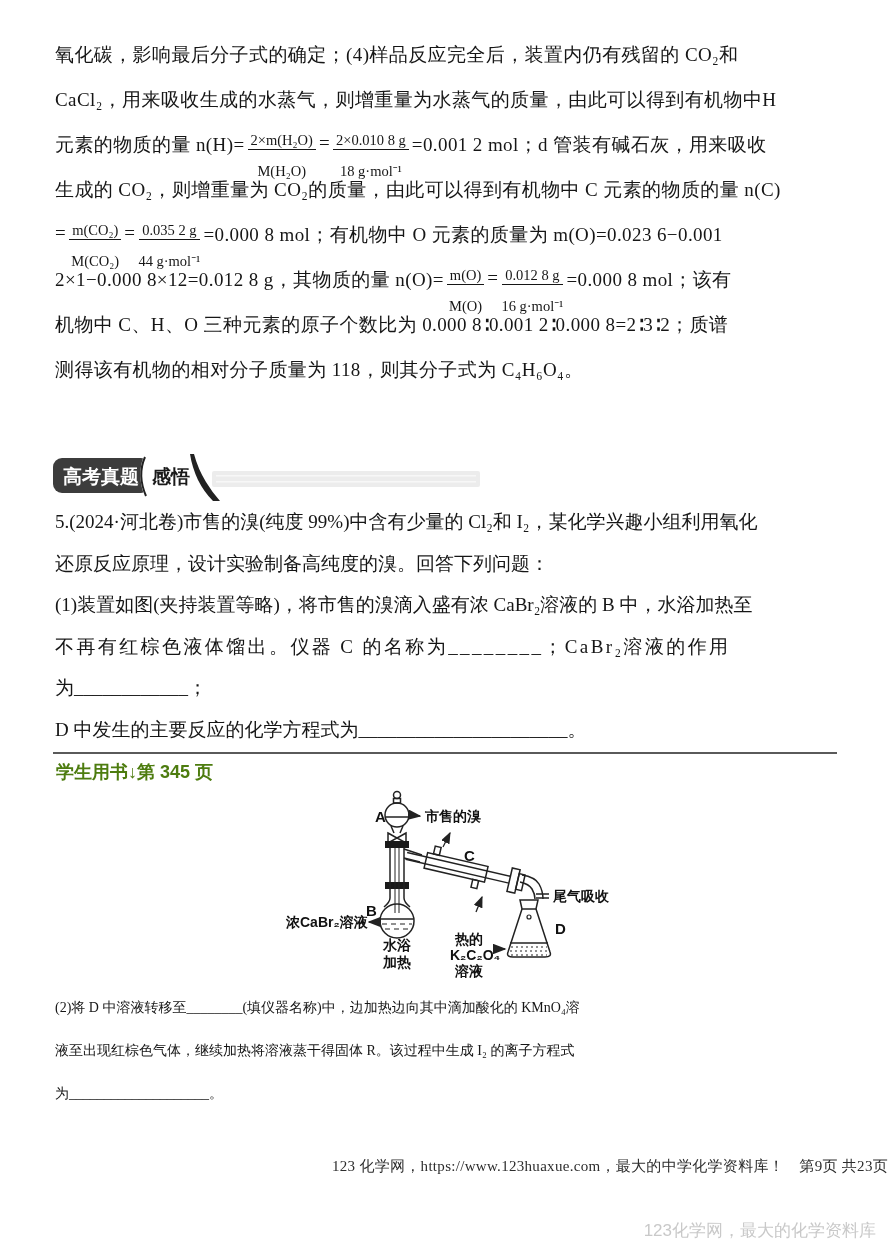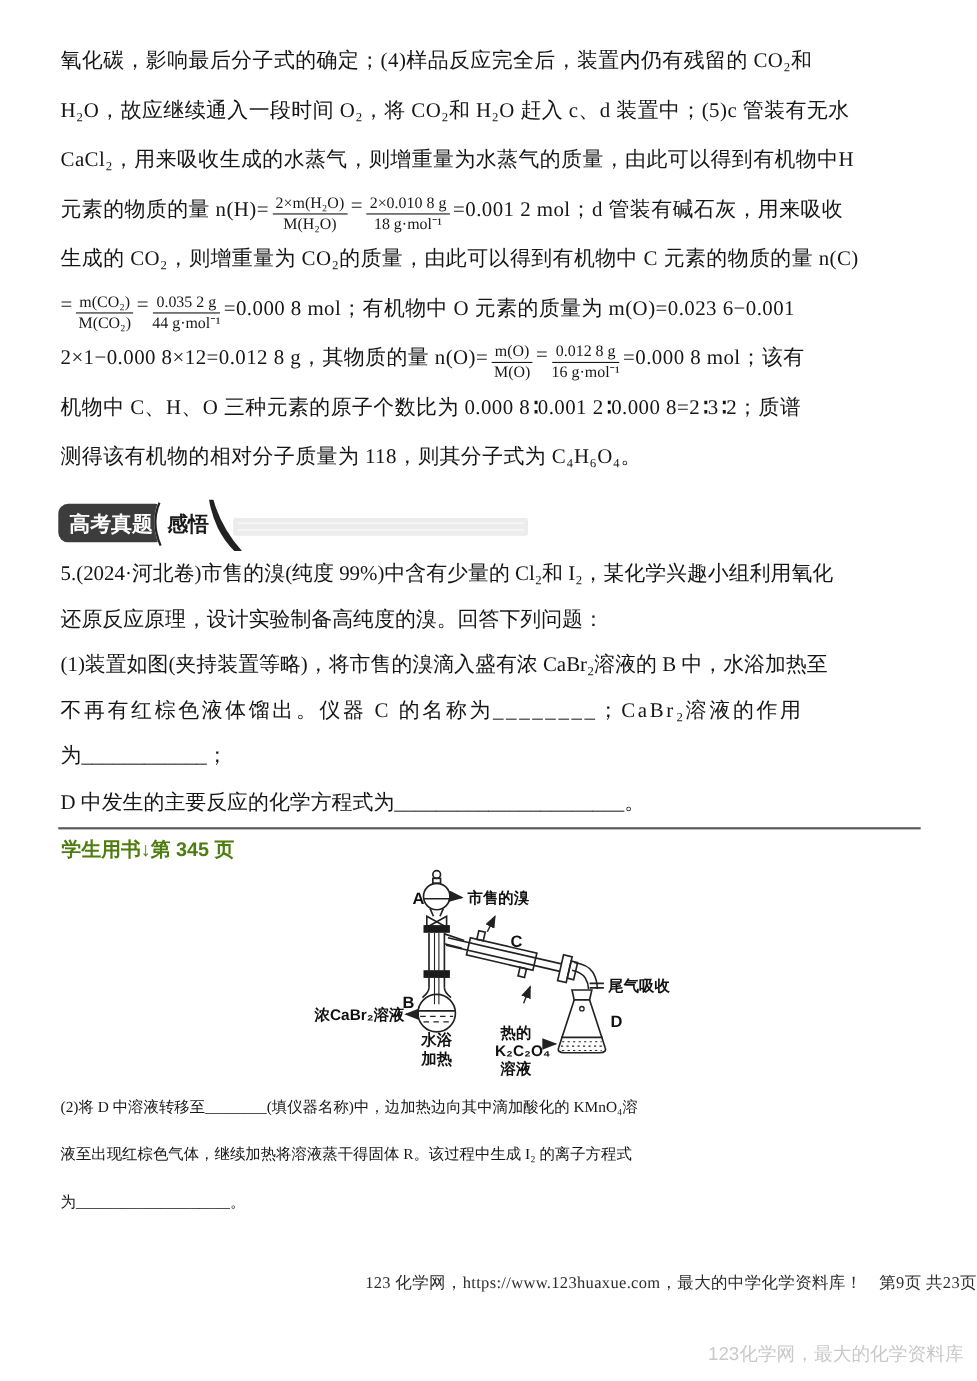--- a/index.html
+++ b/index.html
@@ -7,21 +7,21 @@
   body {
     width:888px; height:1255px; position:relative; overflow:hidden;
     font-family:"Liberation Serif", serif; color:#161616;
   }
   
   .answer { position:absolute; left:55px; top:42px; width:786px; font-size:19px; }
   .ans-line { height:45px; display:flex; align-items:flex-start; white-space:pre; letter-spacing:0.4px; }
   .ans-line .txt { white-space:pre; }
   .frac {
     display:inline-flex; flex-direction:column; align-items:center;
-    font-size:14.5px; line-height:1.12; margin:0 3px; letter-spacing:0;
+    font-size:14.5px; line-height:1.12; margin:0 3px; letter-spacing:0;gap:12px;
   }
   .frac .num { border-bottom:1.5px solid #161616; padding:0 3px 1px; }
   .frac .den { padding-top:1px; }
   
   .badge-svg { position:absolute; left:50px; top:454px; }
   
   .question { position:absolute; left:55px; top:501px; width:786px; font-size:19px; }
   .q-line { height:41.5px; line-height:41.5px; white-space:nowrap; }
   .q-line.spread { letter-spacing:2.4px; }
   .question2 { position:absolute; left:55px; top:986px; width:786px; font-size:14px; }
@@ -45,21 +45,20 @@
   .watermark {
     position:absolute; right:12px; top:1219px; font-size:17px; color:#c9c9c9;
     font-family:"Liberation Sans", sans-serif;
   }
 </style>
 </head>
 <body>
 
 <div class="answer">
     <div class="ans-line"><span class="txt">氧化碳，影响最后分子式的确定；(4)样品反应完全后，装置内仍有残留的 CO₂和</span></div>
-    <div class="ans-line"><span class="txt">H₂O，故应继续通入一段时间 O₂，将 CO₂和 H₂O 赶入 c、d 装置中；(5)c 管装有无水</span></div>
     <div class="ans-line"><span class="txt">CaCl₂，用来吸收生成的水蒸气，则增重量为水蒸气的质量，由此可以得到有机物中H</span></div>
     <div class="ans-line"><span class="txt">元素的物质的量 n(H)=</span><span class="frac"><span class="num">2×m(H₂O)</span><span class="den">M(H₂O)</span></span><span class="txt">=</span><span class="frac"><span class="num">2×0.010 8 g</span><span class="den">18 g·mol⁻¹</span></span><span class="txt">=0.001 2 mol；d 管装有碱石灰，用来吸收</span></div>
     <div class="ans-line"><span class="txt">生成的 CO₂，则增重量为 CO₂的质量，由此可以得到有机物中 C 元素的物质的量 n(C)</span></div>
     <div class="ans-line"><span class="txt">=</span><span class="frac"><span class="num">m(CO₂)</span><span class="den">M(CO₂)</span></span><span class="txt">=</span><span class="frac"><span class="num">0.035 2 g</span><span class="den">44 g·mol⁻¹</span></span><span class="txt">=0.000 8 mol；有机物中 O 元素的质量为 m(O)=0.023 6−0.001</span></div>
     <div class="ans-line"><span class="txt">2×1−0.000 8×12=0.012 8 g，其物质的量 n(O)=</span><span class="frac"><span class="num">m(O)</span><span class="den">M(O)</span></span><span class="txt">=</span><span class="frac"><span class="num">0.012 8 g</span><span class="den">16 g·mol⁻¹</span></span><span class="txt">=0.000 8 mol；该有</span></div>
     <div class="ans-line"><span class="txt">机物中 C、H、O 三种元素的原子个数比为 0.000 8∶0.001 2∶0.000 8=2∶3∶2；质谱</span></div>
     <div class="ans-line"><span class="txt">测得该有机物的相对分子质量为 118，则其分子式为 C₄H₆O₄。</span></div>
   </div>
 
 <svg class="badge-svg" width="440" height="50" viewBox="0 0 440 50">

